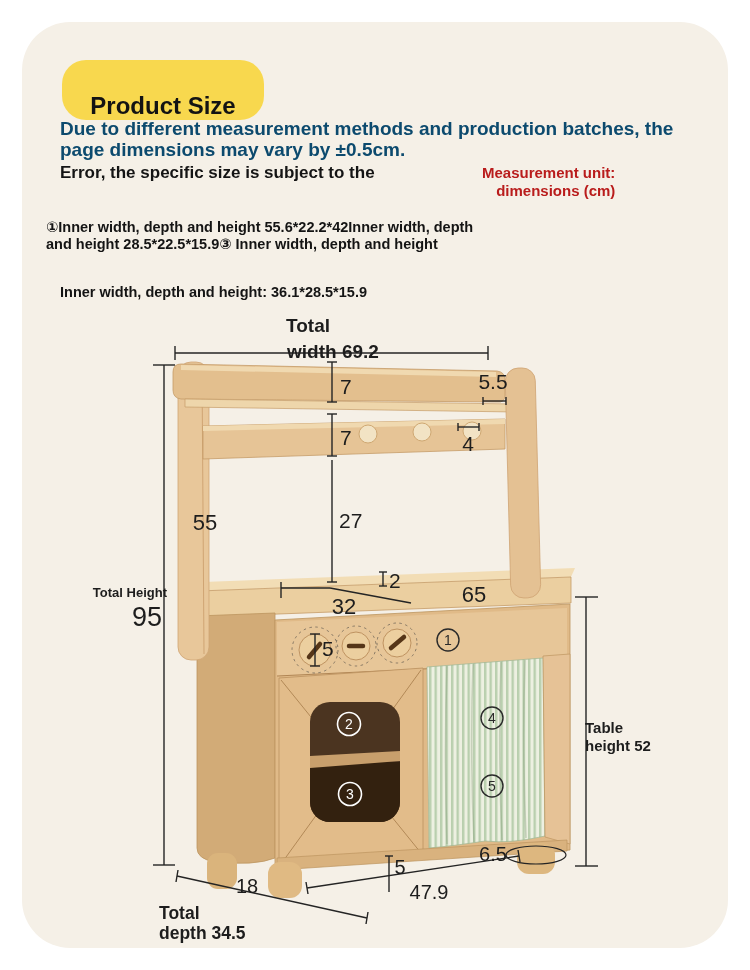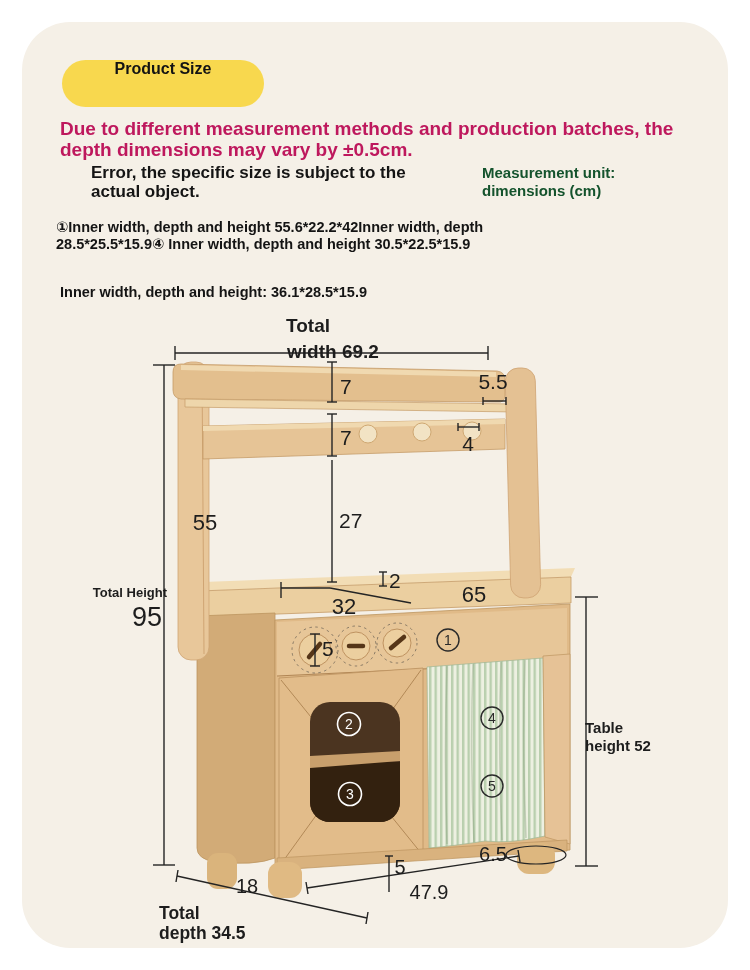--- a/index.html
+++ b/index.html
@@ -6,39 +6,39 @@
   body{
     width:750px;height:970px;position:relative;background:#ffffff;
     font-family:"Liberation Sans", "DejaVu Sans", sans-serif;color:#161616;
     overflow:hidden;
   }
   .card{
     position:absolute;left:22px;top:22px;width:706px;height:926px;
     background:#f5f0e7;border-radius:48px;
   }
   .badge{
-    position:absolute;left:62px;top:60px;width:202px;height:47px;
+    position:absolute;left:62px;top:60px;width:202px;height:60px;
     background:#f8d84e;border-radius:24px;
-    display:flex;align-items:flex-start;justify-content:center;
-    font-size:16px;font-weight:700;color:#131313;
+    display:flex;align-items:flex-end;justify-content:center;
+    font-size:24px;font-weight:700;color:#131313;
   }
   .note-main{
     position:absolute;left:60px;top:118px;
-    font-size:19px;font-weight:700;line-height:21px;color:#be185d;
+    font-size:19px;font-weight:700;line-height:21px;color:#0c4a6e;
   }
   .note-sub{
     position:absolute;left:60px;top:163px;
-    font-size:17px;font-weight:700;line-height:19px;color:#141414;margin-left:31px;
+    font-size:17px;font-weight:700;line-height:19px;color:#141414;
   }
   .unit{
     position:absolute;left:482px;top:164px;
-    font-size:15px;font-weight:700;line-height:18px;color:#14532d;
+    font-size:15px;font-weight:700;line-height:18px;color:#b91c1c;text-align:right;
   }
   .specs{
-    position:absolute;left:56px;top:219px;
+    position:absolute;left:46px;top:219px;
     font-size:14.5px;font-weight:700;line-height:17px;color:#141414;
   }
   .specs-inner{
     position:absolute;left:60px;top:284px;
     font-size:14.5px;font-weight:700;color:#141414;
   }
   .diagram{position:absolute;left:55px;top:310px;}
 
   
   text{font-family:"Liberation Sans","DejaVu Sans",sans-serif;fill:#1d1d1d;}
@@ -57,36 +57,35 @@
 <body>
 
 <div class="card"></div>
 
 <div class="badge">
   <span>Product Size</span>
 </div>
 
 <div class="note-main">
   <div>Due to different measurement methods and production batches, the</div>
-  <div>depth dimensions may vary by ±0.5cm.</div>
+  <div>page dimensions may vary by ±0.5cm.</div>
 </div>
 
 <div class="note-sub">
   <div>Error, the specific size is subject to the</div>
-  <div>actual object.</div>
 </div>
 
 <div class="unit">
   <div>Measurement unit:</div>
   <div>dimensions (cm)</div>
 </div>
 
 <div class="specs">
   <div>①Inner width, depth and height 55.6*22.2*42Inner width, depth</div>
-  <div>28.5*25.5*15.9④ Inner width, depth and height 30.5*22.5*15.9</div>
+  <div>and height 28.5*22.5*15.9③ Inner width, depth and height</div>
 </div>
 
 <div class="specs-inner">Inner width, depth and height: 36.1*28.5*15.9</div>
 
 <svg class="diagram" width="660" height="645" viewBox="0 0 660 645">
   <defs>
     <pattern id="stripes" width="5.5" height="10" patternUnits="userSpaceOnUse">
       <rect width="5.5" height="10" fill="#edf0e1"></rect>
       <rect x="0" width="2.4" height="10" fill="#b9cfae"></rect>
     </pattern>

